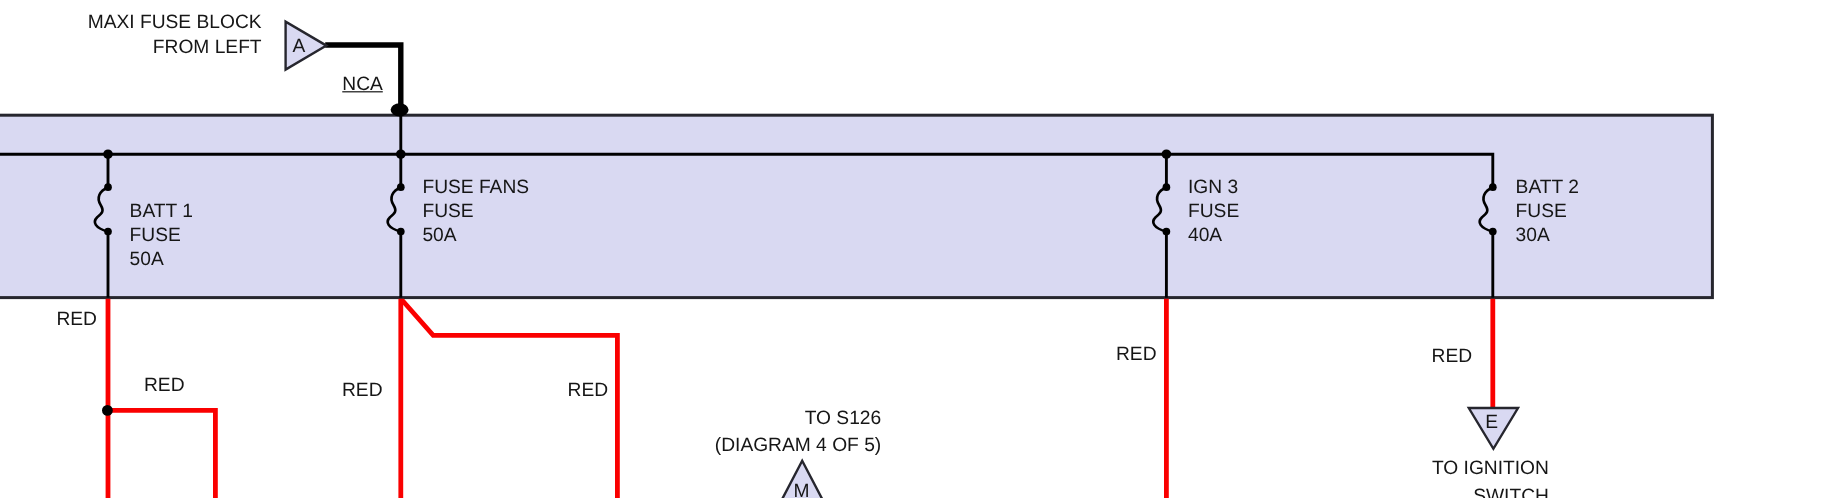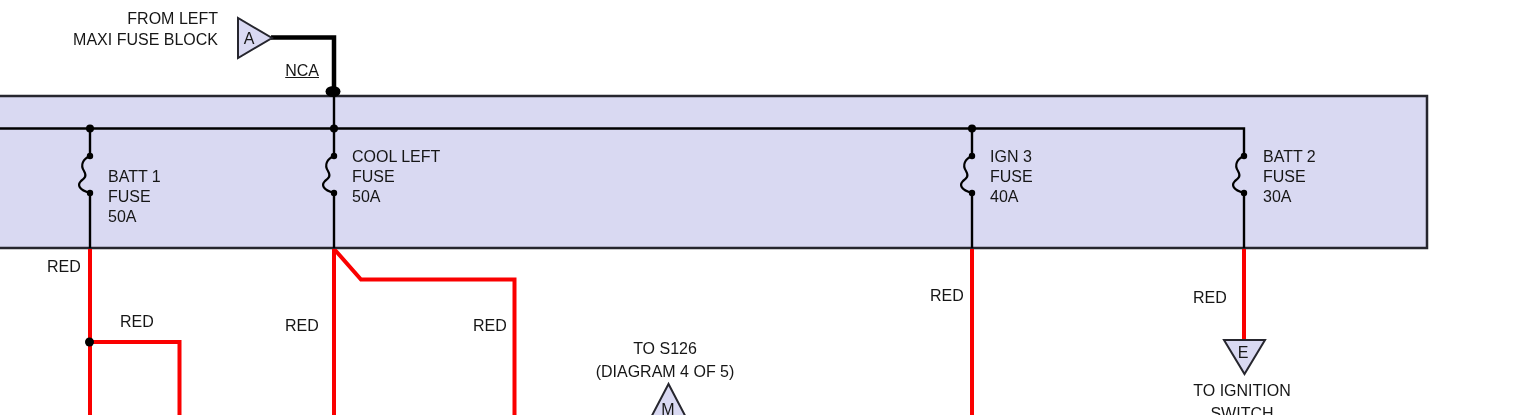--- a/index.html
+++ b/index.html
@@ -15,21 +15,21 @@
   .canvas svg { position: absolute; left: 0; top: 0; }
   .lbl {
     position: absolute;
     font-size: 16px;
     line-height: 19px;
     white-space: nowrap;
     color: #161616;
   }
   .lbl div { white-space: nowrap; }
   .ra { text-align: right; }
-  .ca { text-align: center; }
+  .ca { text-align: right; }
   .src-note  { right: 1300px; top: 8px;  line-height: 21px; }
   .nca       { right: 1199px; top: 61px; text-decoration: underline; }
   .fuse-lbl  { top: 147px; line-height: 20px; }
   .fuse-1 { left: 108px; margin-top: 20px; }
   .fuse-2 { left: 352px; }
   .fuse-3 { left: 990px; }
   .fuse-4 { left: 1263px; }
   .red-1 { left: 47px;  top: 257px; }
   .red-2 { left: 120px; top: 312px; }
   .red-3 { left: 285px; top: 316px; }
@@ -107,35 +107,35 @@
     </g>
 
     <g stroke="#26262e" stroke-width="2" stroke-linejoin="miter" fill="#d9d9f2">
       <polygon points="238,18 238,58 272,38"></polygon>
       <polygon points="1224,340 1265,340 1244.5,374"></polygon>
       <polygon points="668.5,384 646,427 691,427"></polygon>
     </g>
   </svg>
 
   <div class="lbl src-note ra">
+    <div>MAXI FUSE BLOCK</div>
     <div>FROM LEFT</div>
-    <div>MAXI FUSE BLOCK</div>
   </div>
 
   <span class="conn-letter letter-a">A</span>
 
   <div class="lbl nca ra">NCA</div>
 
   <div class="lbl fuse-lbl fuse-1">
     <div>BATT 1</div>
     <div>FUSE</div>
     <div>50A</div>
   </div>
   <div class="lbl fuse-lbl fuse-2">
-    <div>COOL LEFT</div>
+    <div>FUSE FANS</div>
     <div>FUSE</div>
     <div>50A</div>
   </div>
   <div class="lbl fuse-lbl fuse-3">
     <div>IGN 3</div>
     <div>FUSE</div>
     <div>40A</div>
   </div>
   <div class="lbl fuse-lbl fuse-4">
     <div>BATT 2</div>

